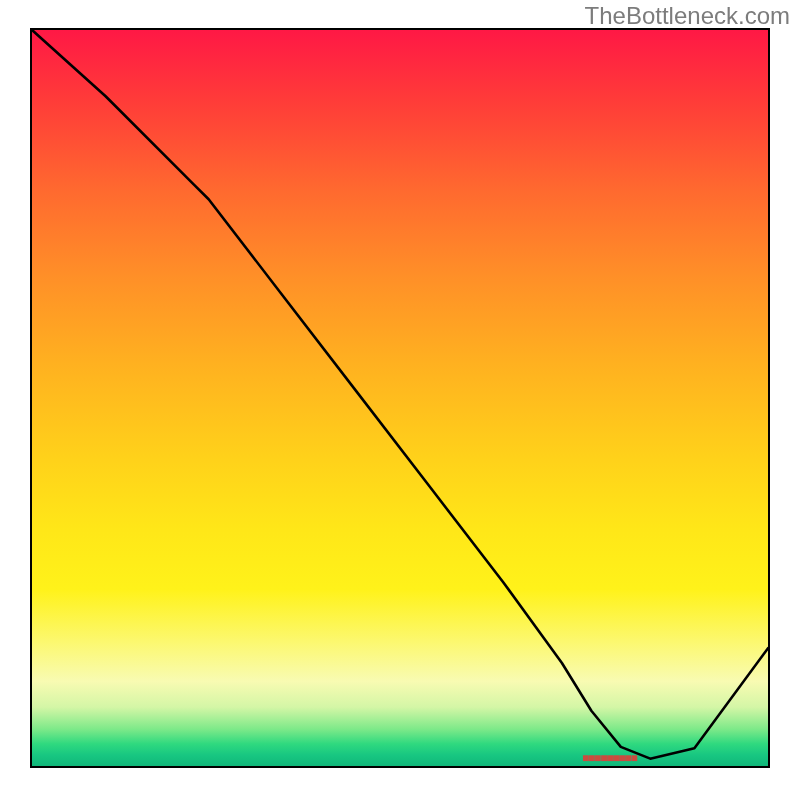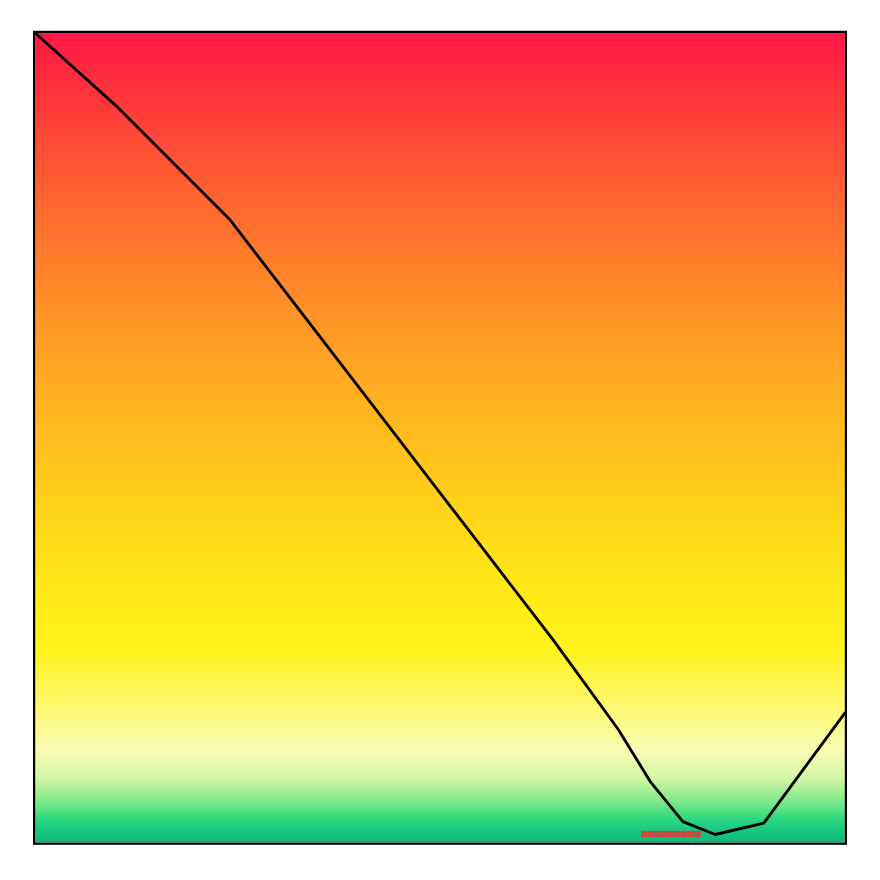--- a/index.html
+++ b/index.html
@@ -67,20 +67,21 @@
     font-size: 12px;
     font-weight: 800;
     letter-spacing: -1.2px;
     white-space: nowrap;
   }
 </style>
 </head>
 <body>
 
 <div class="wrap">
+  <div class="watermark">TheBottleneck.com</div>
 
   <div class="plot">
     <svg class="curve-layer" viewBox="0 0 740 740" preserveAspectRatio="none">
       <path id="curve-path" fill="none" stroke="#000000" stroke-width="2.6" stroke-linecap="round" stroke-linejoin="round" d="M0.0 0.0 L74.0 66.6 L162.8 155.4 L177.6 170.2 L251.6 266.4 L325.6 362.6 L399.6 458.8 L473.6 555.0 L532.8 636.4 L562.4 684.5 L592.0 720.8 L621.6 732.6 L666.0 722.2 L740.0 621.6"></path>
     </svg>
     <div id="marker" class="marker" style="left: 550px; top: 720.6px;">■■■■■■■■■</div>
   </div>
 </div>
 
 </body></html>

